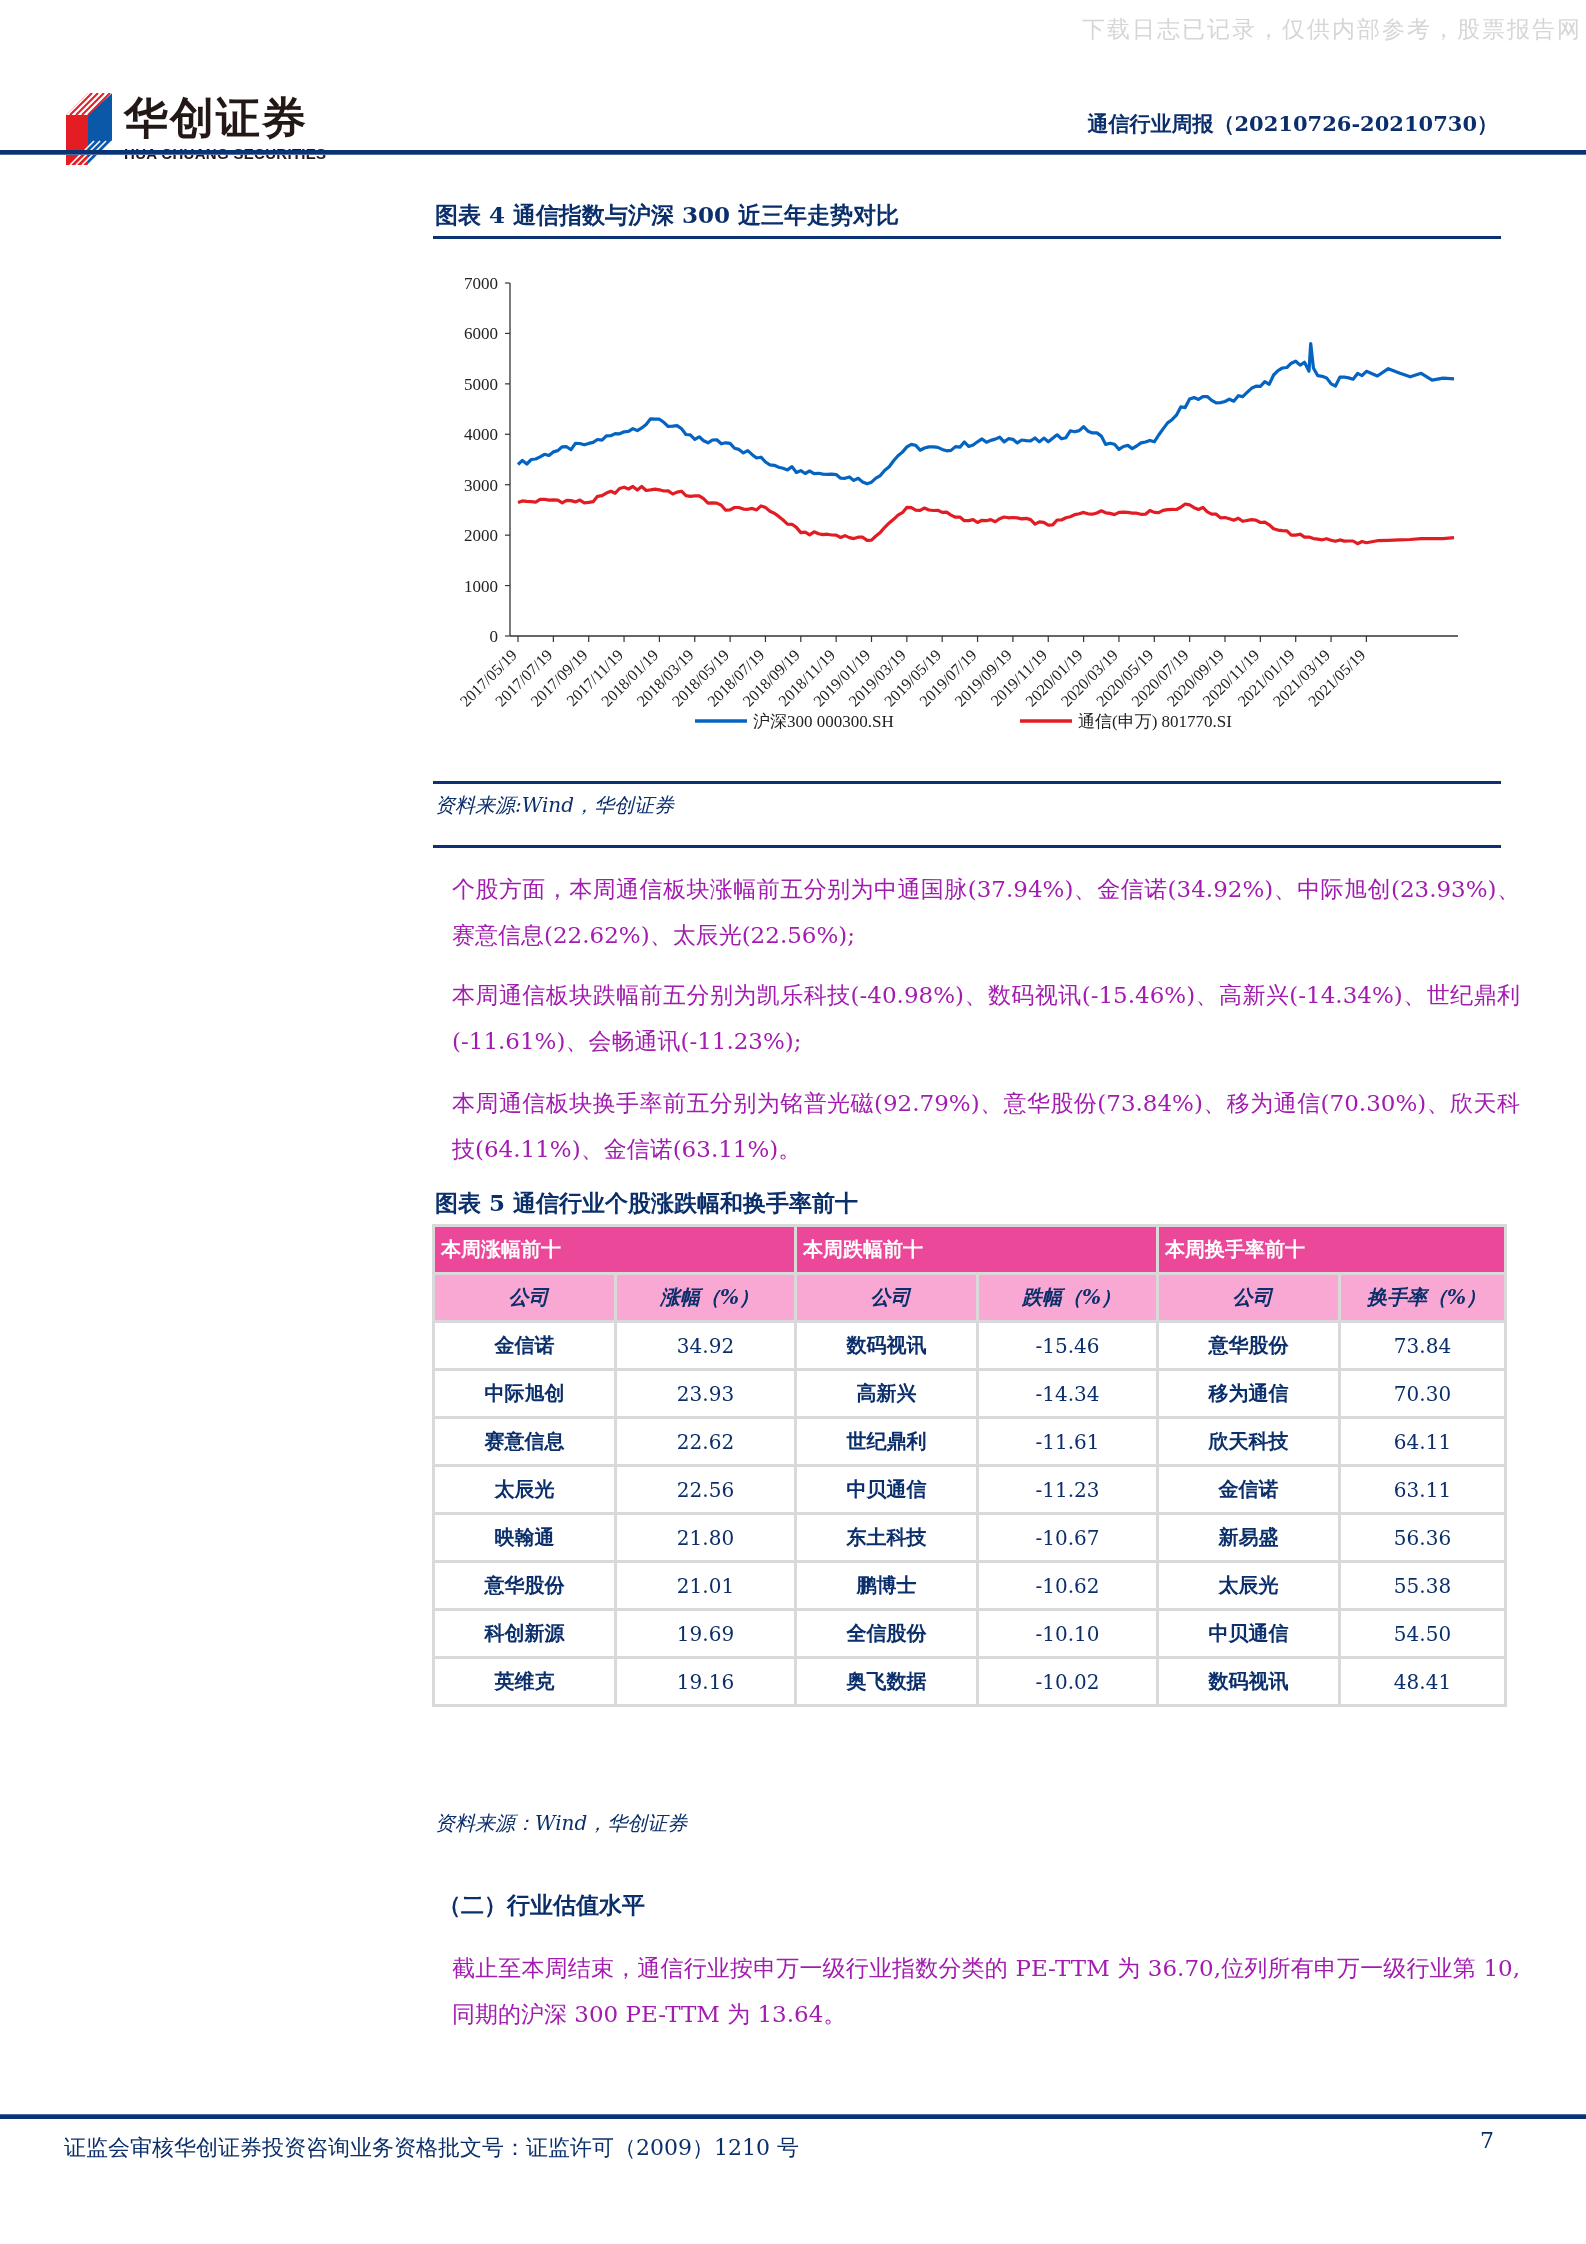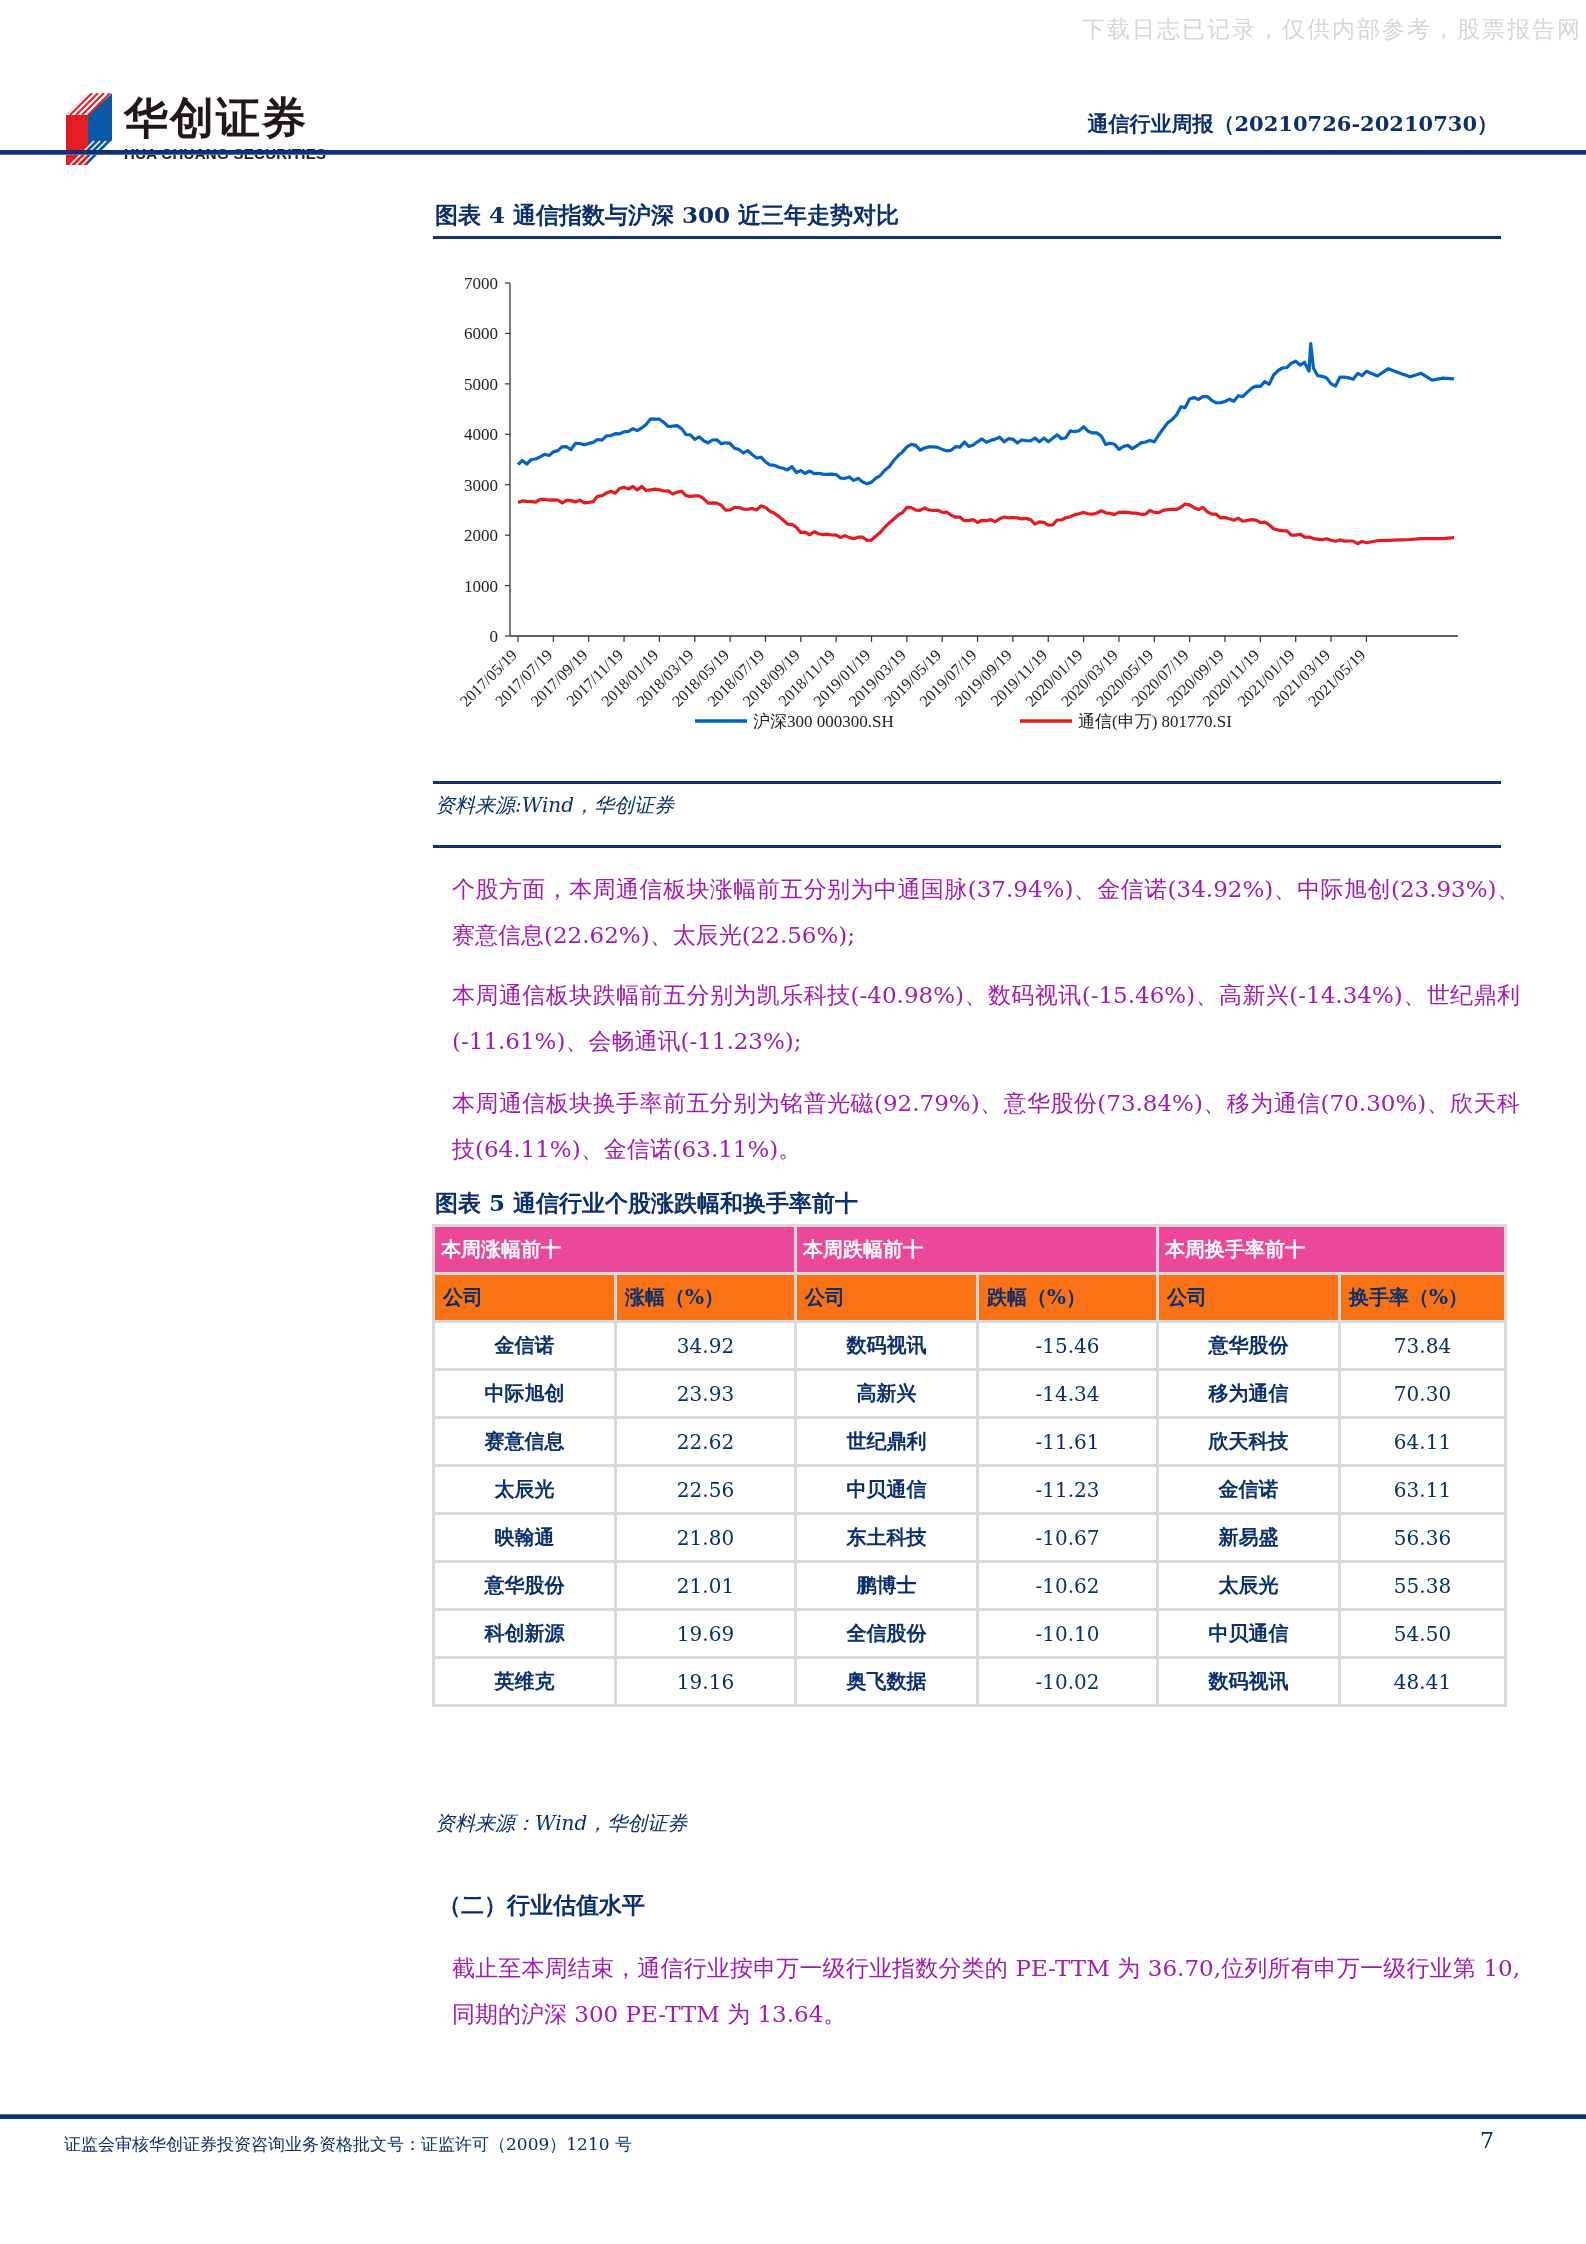--- a/index.html
+++ b/index.html
@@ -34,29 +34,29 @@
   .para { left: 452px; width: 1068px; font-family: "DejaVu Serif", serif; font-size: 23px; line-height: 46px; color: #a21caf; text-align: justify; }
   .para-1 { top: 866px; }
   .para-2 { top: 972px; }
   .para-3 { top: 1080px; }
   .fig5-title { top: 1188px; }
 
   
   .tbl { left: 432px; top: 1224px; width: 1072px; border-collapse: collapse; table-layout: fixed; }
   .tbl td, .tbl th { border: 3px solid #d9d9d9; height: 48px; font-family: "DejaVu Serif", serif; font-size: 20px; color: #0b2f6b; }
   .tbl .grp th { background: #ec4899; color: #ffffff; text-align: left; padding-left: 6px; font-weight: bold; border-color: #d9d9d9; height: 48px; }
-  .tbl .cols th { text-align: left; padding-left: 8px; font-weight: bold; background: #f97316; height: 48px; }
+  .tbl .cols th { text-align: center; padding-left: 8px; font-weight: bold; background: #f9a8d4; height: 48px; font-style: italic; }
   .tbl td.name { text-align: center; font-weight: bold; }
   .tbl td.num { text-align: center; }
 
   .sec-title { left: 438px; top: 1890px; font-family: "DejaVu Serif", serif; font-weight: bold; font-size: 23px; color: #0b2f6b; }
   .para-4 { top: 1945px; }
 
   .footer-rule { left: 0; top: 2114px; width: 1586px; height: 5px; background: #0b3272; border-top: 1px solid #4d6ea3; }
-  .footer-text { left: 64px; top: 2133px; font-family: "DejaVu Serif", serif; font-size: 17px; color: #0b2f6b; white-space: nowrap; }
+  .footer-text { left: 64px; top: 2133px; font-family: "DejaVu Serif", serif; font-size: 22px; color: #0b2f6b; white-space: nowrap; }
   .page-num { right: 92px; top: 2128px; font-family: "DejaVu Serif", serif; font-size: 22px; color: #0b2f6b; }
 </style>
 </head>
 <body>
 
 <div class="abs watermark">下载日志已记录，仅供内部参考，股票报告网</div>
 
 <div class="abs logo">
   <svg class="abs logo-mark" viewBox="0 0 48 72">
     <polygon points="0,22 22,0 22,72 0,72" fill="#e41d25"></polygon>

